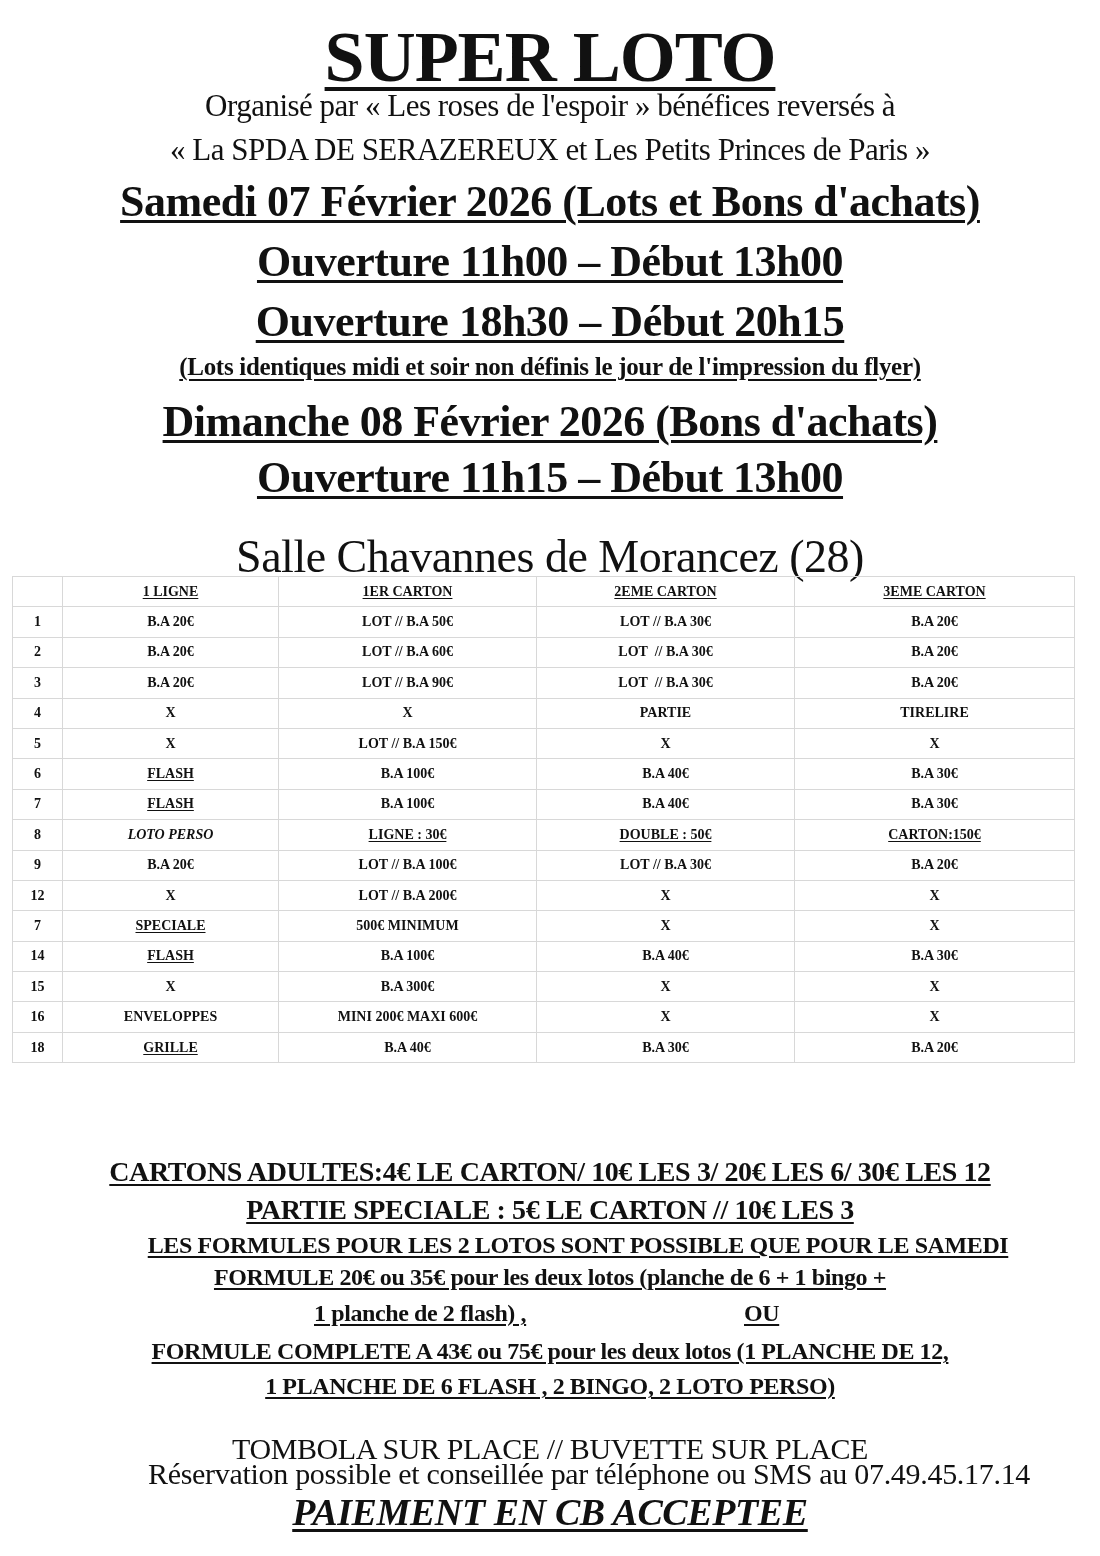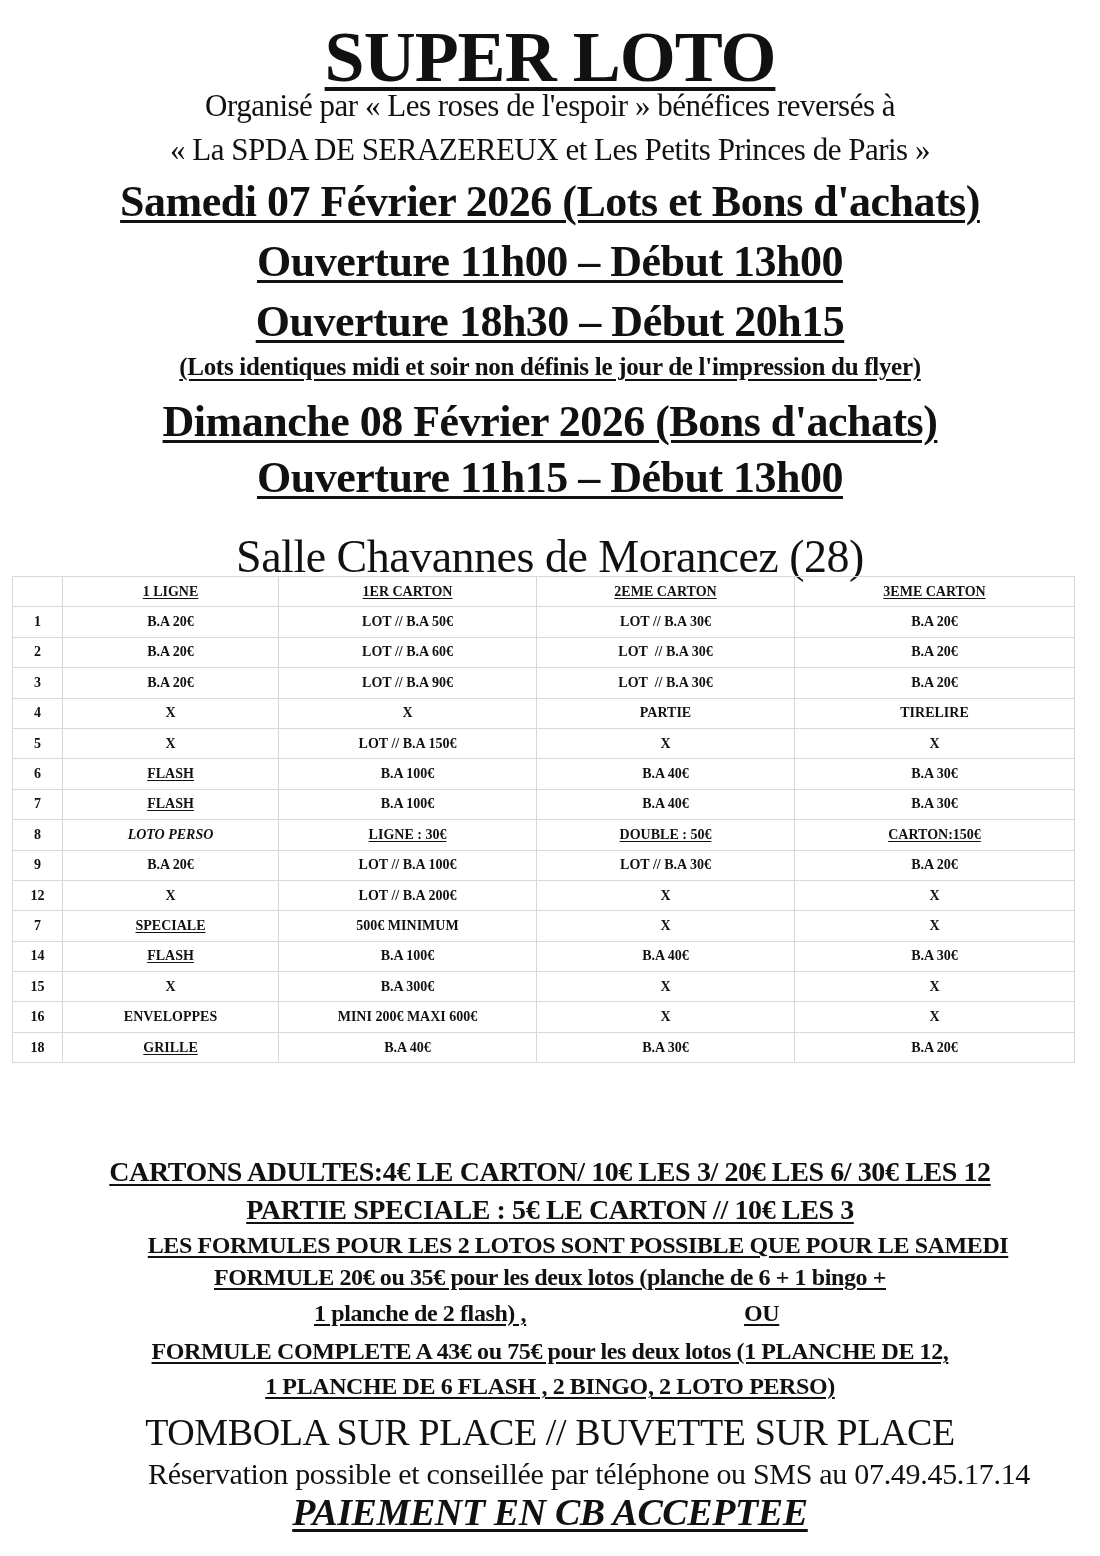--- a/index.html
+++ b/index.html
@@ -28,21 +28,21 @@
     vertical-align: middle; font-weight: bold;
   }
   table.prizes th { font-size: 14px; }
   table.prizes th span, .ul { text-decoration: underline; text-decoration-thickness: 1px; text-underline-offset: 2px; }
   .it { font-style: italic; }
 
   .price { font-size: 28px; font-weight: bold; letter-spacing: -0.4px; }
   .price span { text-decoration: underline; text-decoration-thickness: 2px; text-underline-offset: 3px; }
   .price-sm { font-size: 24px; font-weight: bold; letter-spacing: -0.4px; }
   .price-sm span { text-decoration: underline; text-decoration-thickness: 2px; text-underline-offset: 3px; }
-  .tombola { font-size: 38px; letter-spacing: -0.4px; }
+  .tombola { font-size: 30px; letter-spacing: -0.4px; margin-top: 22px; }
   .resa { font-size: 30px; letter-spacing: -0.3px; margin-left: 39px; }
   .pay { font-size: 38px; font-weight: bold; font-style: italic; letter-spacing: -0.4px; }
   .pay span { text-decoration: underline; text-decoration-thickness: 3px; text-underline-offset: 4px; }
 </style>
 </head>
 <body>
 
 <div class="line title"><span>SUPER LOTO</span></div>
 <div class="line sub" style="top:88px;">Organisé par « Les roses de l'espoir » bénéfices reversés à</div>
 <div class="line sub" style="top:132px;">« La SPDA DE SERAZEREUX et Les Petits Princes de Paris »</div>

